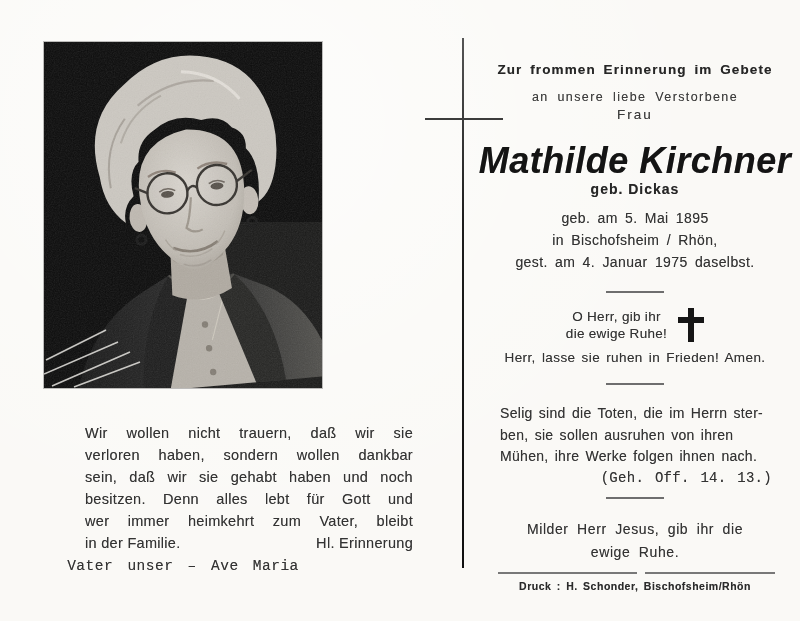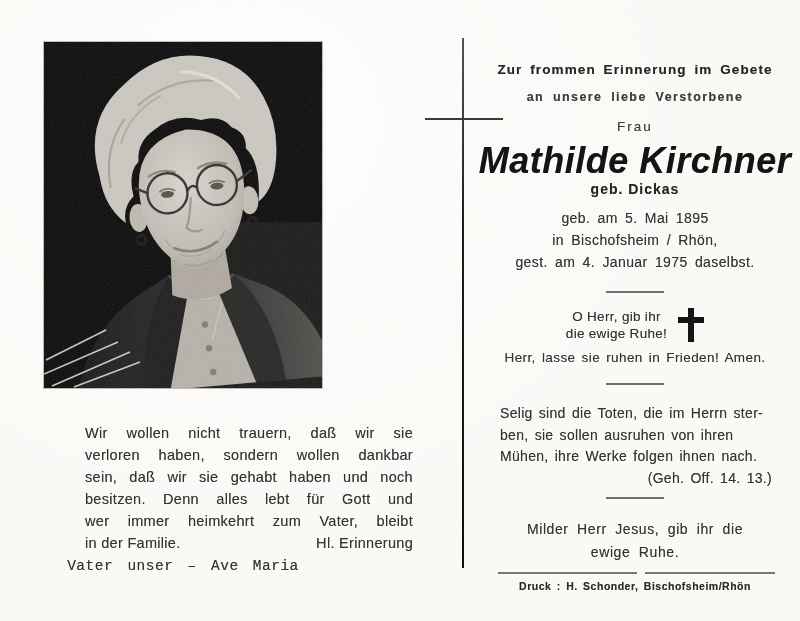--- a/index.html
+++ b/index.html
@@ -84,22 +84,22 @@
   
   .right-col {
     position: absolute;
     left: 470px; top: 0;
     width: 330px; height: 554px;
     font-size: 13.5px;
   }
   .rc { position: absolute; left: 0; width: 100%; text-align: center; }
 
   .hdr1 { top: 62px;  font-weight: 700; letter-spacing: 1.1px; word-spacing: 3px; color: #262626; }
-  .hdr2 { top: 90px;  font-size: 12.5px; letter-spacing: 1.4px; word-spacing: 4px; color: #3d3d3d; font-weight: bold; }
-  .frau { top: 119px; letter-spacing: 2px; color: #3a3a3a; }
+  .hdr2 { top: 90px;  font-size: 12.5px; letter-spacing: 1.4px; word-spacing: 4px; color: #3d3d3d; }
+  .frau { top: 107px; letter-spacing: 2px; color: #3a3a3a; }
   .name {
     top: 140px;
     font-size: 36px;
     font-weight: 700;
     font-style: italic;
     letter-spacing: .5px;
     color: var(--ink-dark);
   }
   .maiden { top: 181px; font-size: 14px; font-weight: 700; letter-spacing: 1px; color: #262626; }
   .dates  { top: 207px; font-size: 14px; line-height: 22px; letter-spacing: .4px; word-spacing: 3px; color: #333; }
@@ -139,21 +139,21 @@
   .scripture {
     top: 403px;
     padding: 0 28px 0 30px;
     text-align: left;
     font-size: 14px;
     line-height: 21.5px;
     letter-spacing: .3px;
     word-spacing: 2px;
     color: #333;
   }
-  .scripture .cite { text-align: right; }
+  .scripture .cite { text-align: right; font-family: Liberation Mono, monospace; }
 
   .closing { top: 518px; font-size: 14px; line-height: 23px; letter-spacing: .6px; word-spacing: 4px; color: #333; }
 
   .rule-long-a, .rule-long-b {
     position: absolute; top: 572px; height: 1.5px; background: #787878;
   }
   .rule-long-a { left: 28px; width: 139px; }   
   .rule-long-b { left: 175px; width: 130px; }
 
   .printer { top: 580px; font-size: 10.5px; font-weight: 600; letter-spacing: .5px; word-spacing: 2px; color: #2b2b2b; }

